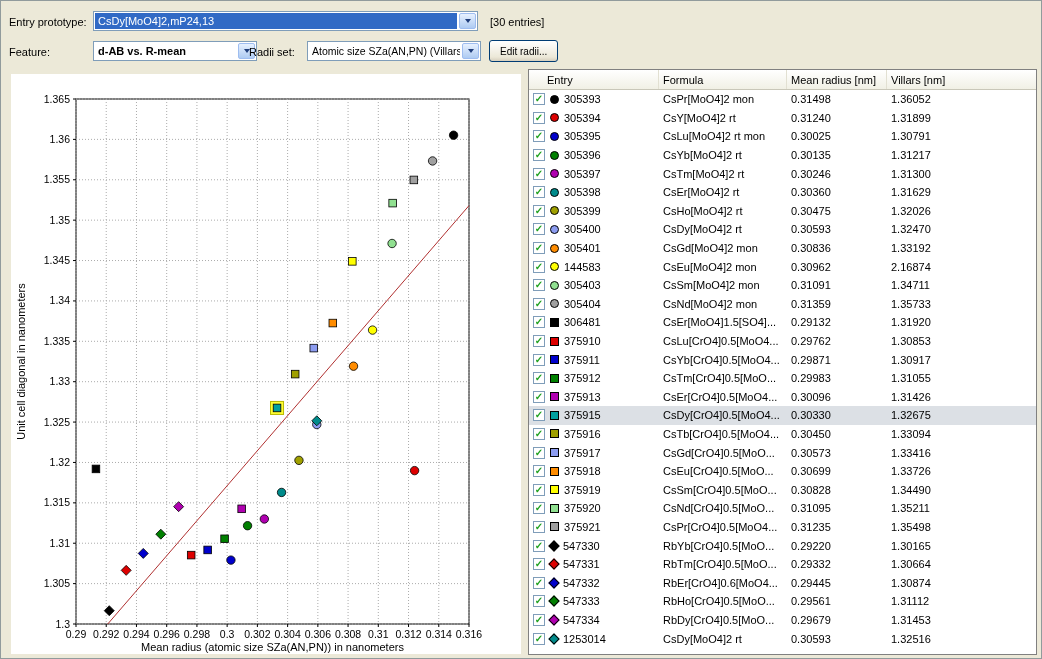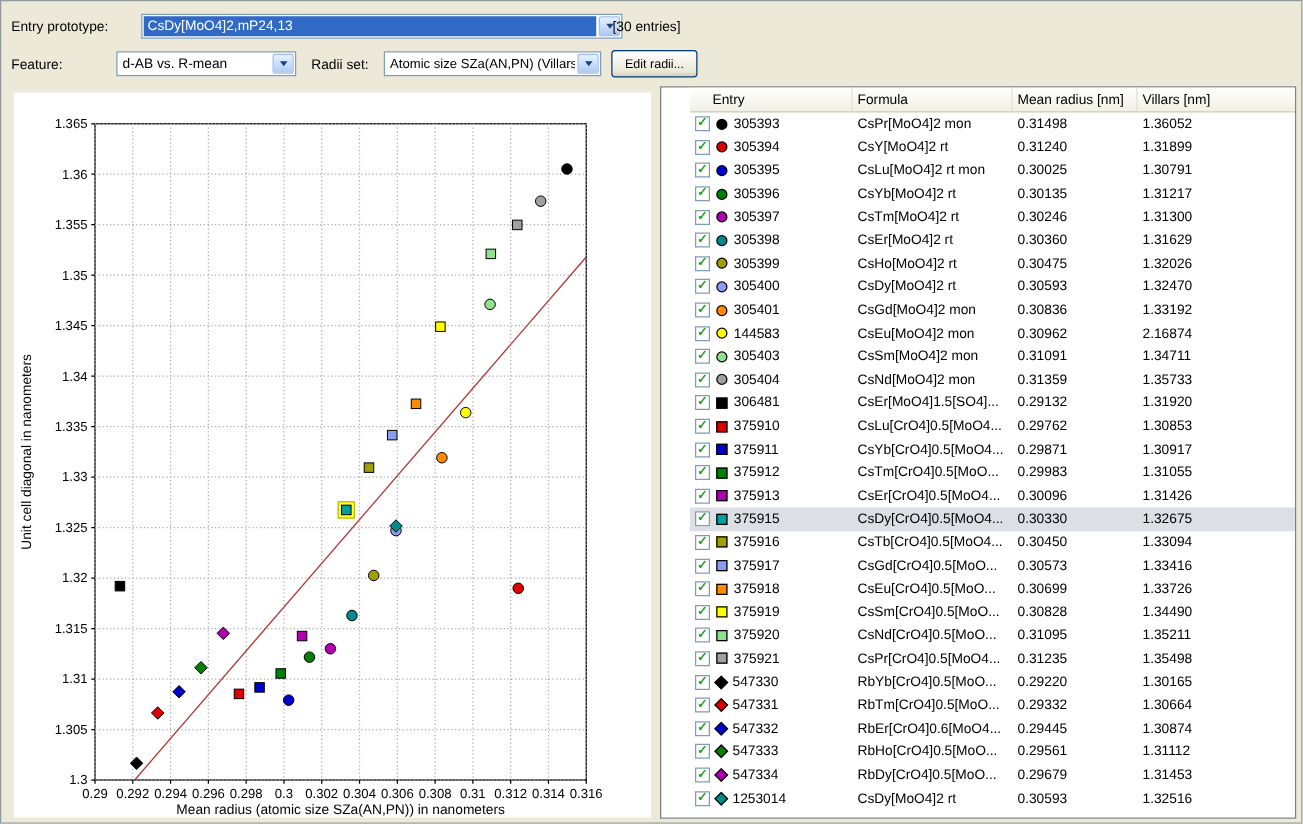--- a/index.html
+++ b/index.html
@@ -36,21 +36,21 @@
     background:linear-gradient(#ffffff,#ece8d8 80%,#d6cfbd);
     font-family:"Liberation Sans",sans-serif; font-size:10px;
     display:flex; align-items:center; justify-content:center;
   }
   .plot-panel {
     position:absolute; left:10px; top:73px; width:510px; height:580px;
     background:#ffffff;
   }
   .table-panel {
     position:absolute; left:527px; top:68px; width:509px; height:586px;
-    background:#ffffff; border:1px solid #808080; overflow:hidden;padding-left:23px;
+    background:#ffffff; border:1px solid #808080; overflow:hidden;
   }
   .thead {
     display:grid; grid-template-columns:130px 128px 100px 149px;
     height:20px; background:linear-gradient(#ffffff,#f1f0e5);
     border-bottom:1px solid #c9c7b9;
   }
   .th { padding:4px 4px 0 4px; white-space:nowrap; overflow:hidden; border-right:1px solid #e2e0d2; }
   .th.first { padding-left:18px; }
   .th.num { text-align:left; }
   .tbody { width:100%; }
@@ -71,30 +71,30 @@
   .marker.circle { border-radius:50%; }
   .marker.diamond { width:8px; height:8px; transform:rotate(45deg); }
   svg text { font-family:"Liberation Sans", sans-serif; }
 </style>
 </head>
 <body>
 
 <div class="window">
 
   <span class="label" style="left:8px; top:15px;">Entry prototype:</span>
-  <div class="combo focused" style="left:92px; top:10px; width:385px;margin-left:20px;">
+  <div class="combo focused" style="left:92px; top:10px; width:385px;">
     <span class="text">CsDy[MoO4]2,mP24,13</span>
     <span class="arrow-btn">
         <span class="tri"></span>
       </span>
   </div>
   <span class="label" style="left:489px; top:15px;">[30 entries]</span>
 
   <span class="label" style="left:8px; top:45px;">Feature:</span>
-  <div class="combo" style="left:92px; top:40px; width:144px;">
+  <div class="combo" style="left:92px; top:40px; width:164px;font-weight:bold;">
     <span class="text">d-AB vs. R-mean</span>
     <span class="arrow-btn">
         <span class="tri"></span>
       </span>
   </div>
   <span class="label" style="left:248px; top:45px;">Radii set:</span>
   <div class="combo" style="left:306px; top:40px; width:174px; font-size:10.5px;">
     <span class="text">Atomic size SZa(AN,PN) (Villars et al.)</span>
     <span class="arrow-btn">
         <span class="tri"></span>

